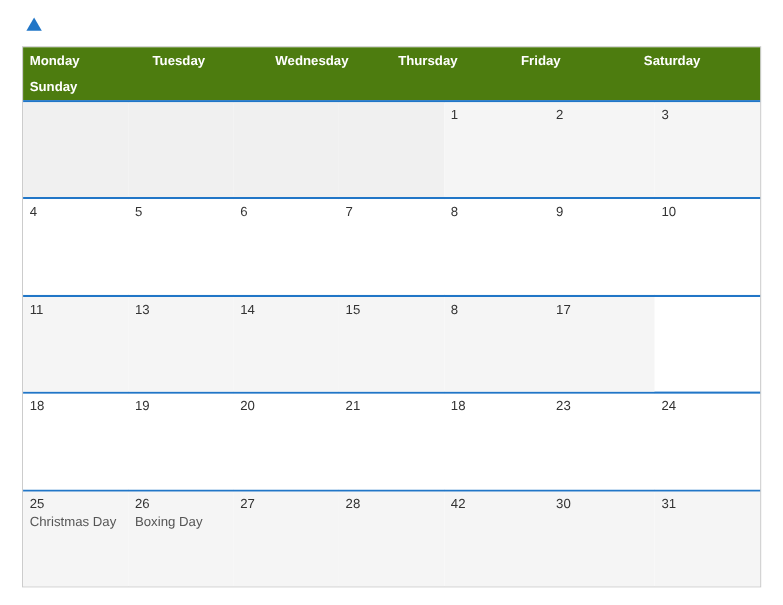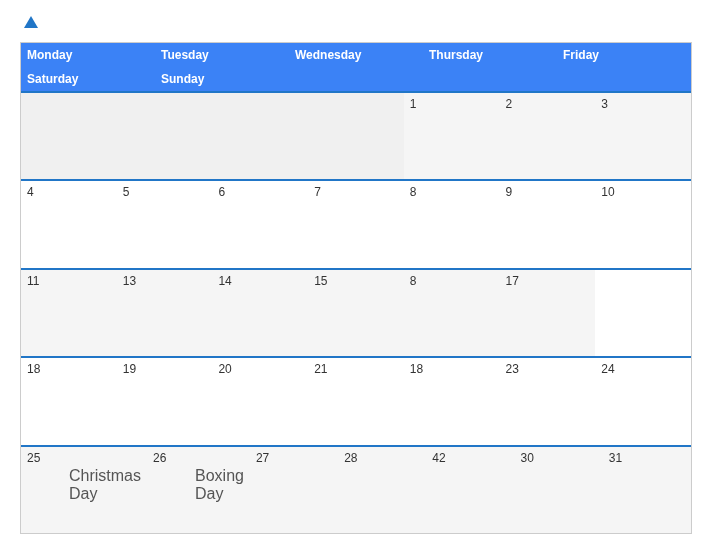--- a/index.html
+++ b/index.html
@@ -64,22 +64,22 @@
       padding-top: 10px;
     }
     .calendar {
       flex: 1;
       display: flex;
       flex-direction: column;
       border: 1px solid #ccc;
     }
     .cal-header {
       display: grid;
-      grid-template-columns: repeat(5, 1fr);
-      background: #3b82f6;
+      grid-template-columns: repeat(6, 1fr);
+      background: #4d7c0f;
     }
     .cal-header-cell {
       color: #fff;
       font-size: 12px;
       font-weight: bold;
       padding: 5px 6px;
       text-align: left;
     }
     .cal-body {
       flex: 1;
@@ -105,25 +105,24 @@
     }
     .cal-cell:nth-child(odd) {
     }
     .day-number {
       font-size: 12px;
       font-weight: normal;
       color: #333;
       display: block;
     }
     .day-event {
-      font-size: 16px;
+      font-size: 12px;
       color: #555;
       margin-top: 2px;
       display: block;
-      margin-left: 42px;
     }
     
     .cal-week.row-odd .cal-cell {
       background: #f5f5f5;
     }
     .cal-week.row-odd .cal-cell.empty {
       background: #f0f0f0;
     }
     .cal-week.row-even .cal-cell {
       background: #fff;

